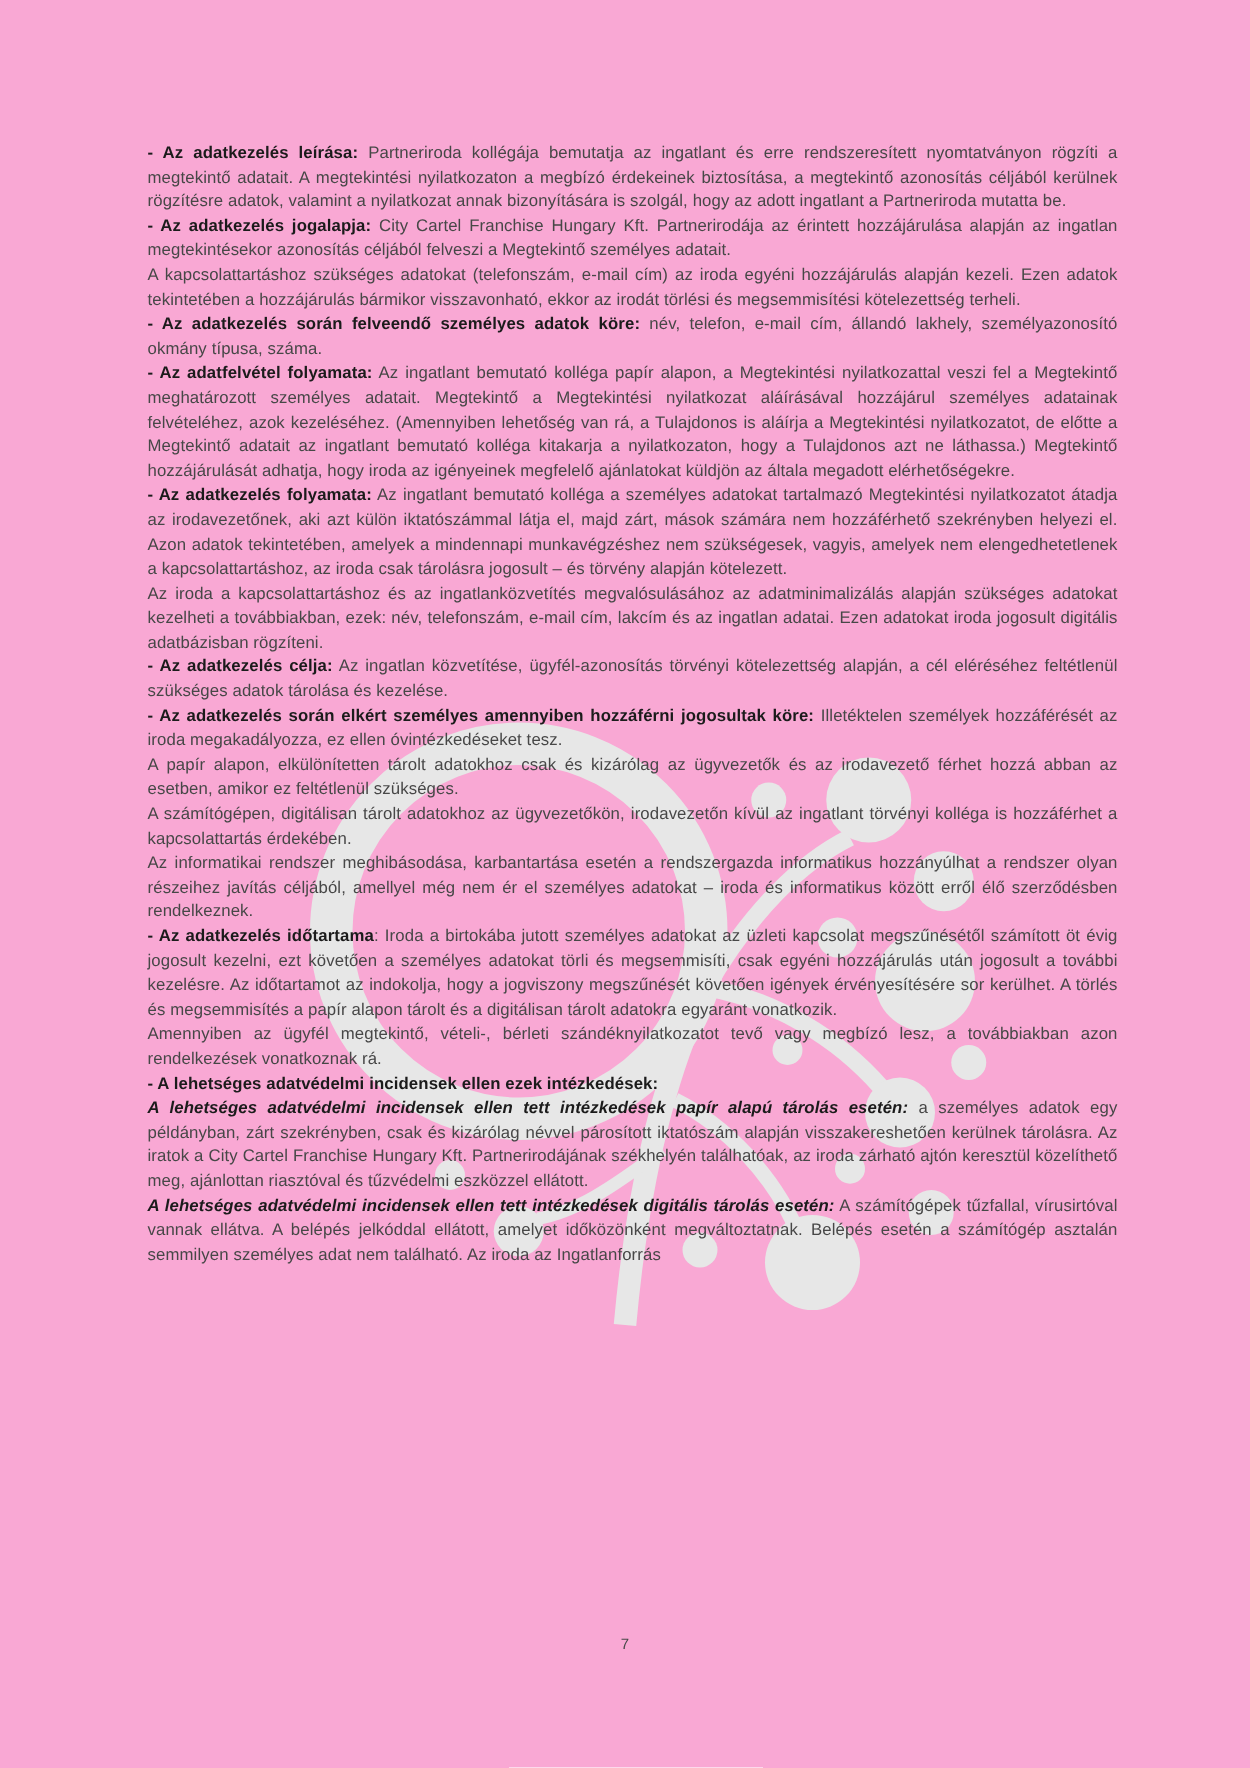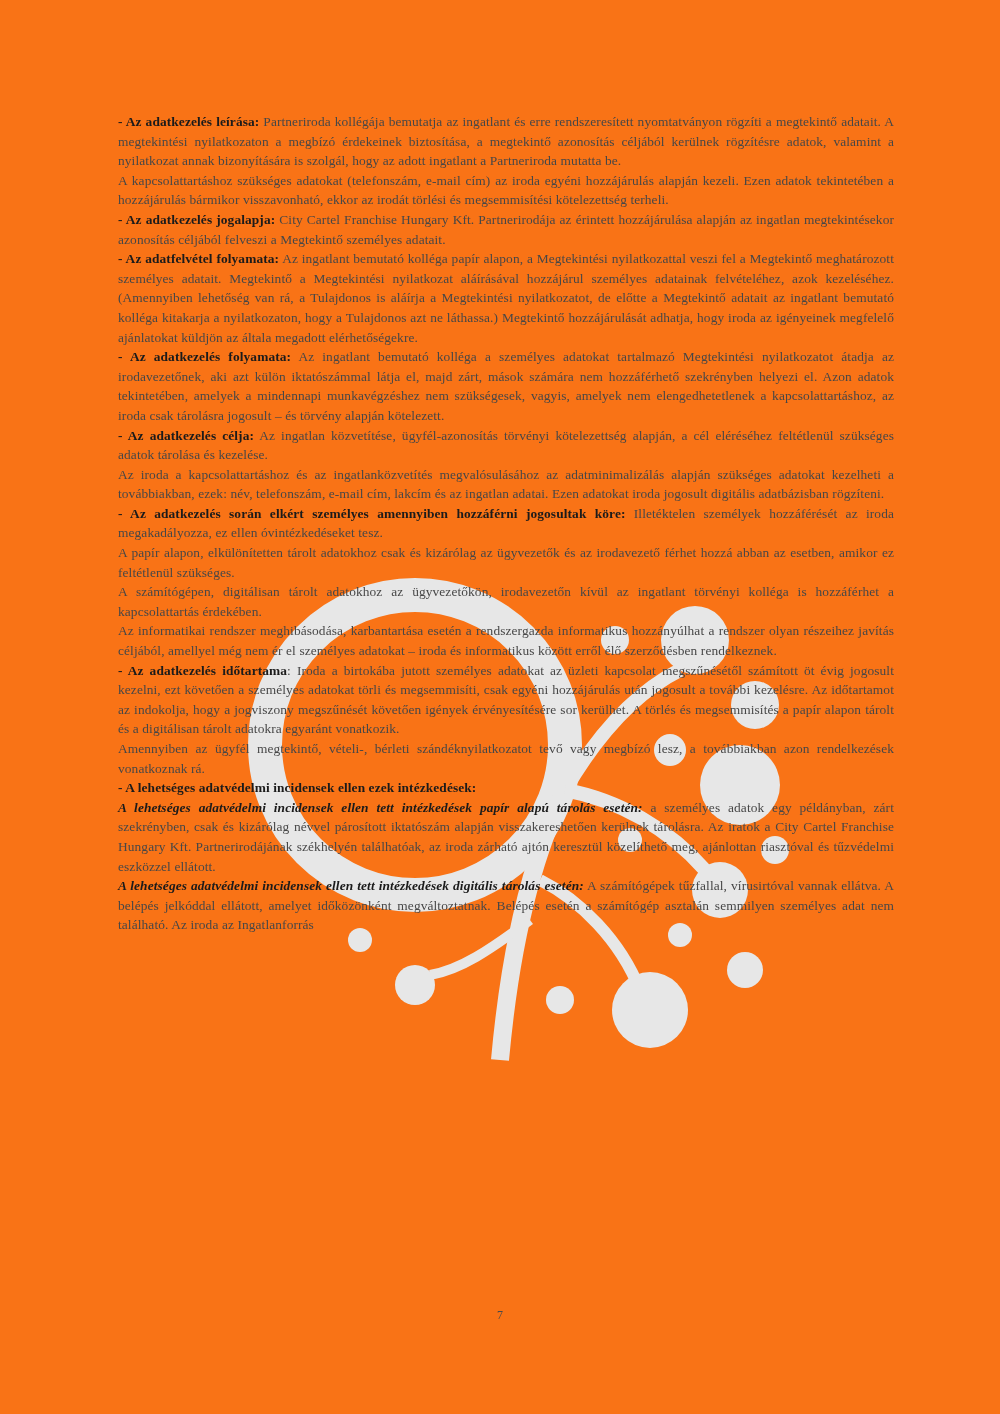--- a/index.html
+++ b/index.html
@@ -1,22 +1,22 @@
 <!DOCTYPE html>
 <html lang="hu"><head>
 <meta charset="utf-8">
 <style>
   html, body { margin: 0; padding: 0; background: #ffffff; }
   .page {
     position: relative;
     width: 1000px;
     height: 1414px;
-    background: #f97316;
+    background: #f9a8d4;
     overflow: hidden;
-    font-family: Liberation Serif, serif;
+    font-family: Liberation Sans, sans-serif;
   }
   .watermark {
     position: absolute;
     left: 200px;
     top: 520px;
     width: 620px;
     height: 560px;
     z-index: 0;
   }
   .content {
@@ -79,26 +79,27 @@
       <circle cx="215" cy="465" r="20"></circle>
       <circle cx="160" cy="420" r="12"></circle>
       <circle cx="415" cy="120" r="14"></circle>
       <circle cx="430" cy="320" r="12"></circle>
       <circle cx="480" cy="415" r="12"></circle>
     </g>
   </svg>
 
   <div class="content" id="content">
       <p><span class="lead-bold">- Az adatkezelés leírása:</span><span> Partneriroda kollégája bemutatja az ingatlant és erre rendszeresített nyomtatványon rögzíti a megtekintő adatait. A megtekintési nyilatkozaton a megbízó érdekeinek biztosítása, a megtekintő azonosítás céljából kerülnek rögzítésre adatok, valamint a nyilatkozat annak bizonyítására is szolgál, hogy az adott ingatlant a Partneriroda mutatta be.</span></p>
+      <p><span class="lead-bold">- Az adatkezelés jogalapja:</span><span> City Cartel Franchise Hungary Kft. Partnerirodája az érintett hozzájárulása alapján az ingatlan megtekintésekor azonosítás céljából felveszi a Megtekintő személyes adatait.</span></p>
       <p><span>A kapcsolattartáshoz szükséges adatokat (telefonszám, e-mail cím) az iroda egyéni hozzájárulás alapján kezeli. Ezen adatok tekintetében a hozzájárulás bármikor visszavonható, ekkor az irodát törlési és megsemmisítési kötelezettség terheli.</span></p>
-      <p><span class="lead-bold">- Az adatkezelés jogalapja:</span><span> City Cartel Franchise Hungary Kft. Partnerirodája az érintett hozzájárulása alapján az ingatlan megtekintésekor azonosítás céljából felveszi a Megtekintő személyes adatait.</span></p>
+      <p><span class="lead-bold">- Az adatkezelés során felveendő személyes adatok köre:</span><span> név, telefon, e-mail cím, állandó lakhely, személyazonosító okmány típusa, száma.</span></p>
       <p><span class="lead-bold">- Az adatfelvétel folyamata:</span><span> Az ingatlant bemutató kolléga papír alapon, a Megtekintési nyilatkozattal veszi fel a Megtekintő meghatározott személyes adatait. Megtekintő a Megtekintési nyilatkozat aláírásával hozzájárul személyes adatainak felvételéhez, azok kezeléséhez. (Amennyiben lehetőség van rá, a Tulajdonos is aláírja a Megtekintési nyilatkozatot, de előtte a Megtekintő adatait az ingatlant bemutató kolléga kitakarja a nyilatkozaton, hogy a Tulajdonos azt ne láthassa.) Megtekintő hozzájárulását adhatja, hogy iroda az igényeinek megfelelő ajánlatokat küldjön az általa megadott elérhetőségekre.</span></p>
       <p><span class="lead-bold">- Az adatkezelés folyamata:</span><span> Az ingatlant bemutató kolléga a személyes adatokat tartalmazó Megtekintési nyilatkozatot átadja az irodavezetőnek, aki azt külön iktatószámmal látja el, majd zárt, mások számára nem hozzáférhető szekrényben helyezi el. Azon adatok tekintetében, amelyek a mindennapi munkavégzéshez nem szükségesek, vagyis, amelyek nem elengedhetetlenek a kapcsolattartáshoz, az iroda csak tárolásra jogosult – és törvény alapján kötelezett.</span></p>
+      <p><span>Az iroda a kapcsolattartáshoz és az ingatlanközvetítés megvalósulásához az adatminimalizálás alapján szükséges adatokat kezelheti a továbbiakban, ezek: név, telefonszám, e-mail cím, lakcím és az ingatlan adatai. Ezen adatokat iroda jogosult digitális adatbázisban rögzíteni.</span></p>
       <p><span class="lead-bold">- Az adatkezelés célja:</span><span> Az ingatlan közvetítése, ügyfél-azonosítás törvényi kötelezettség alapján, a cél eléréséhez feltétlenül szükséges adatok tárolása és kezelése.</span></p>
-      <p><span>Az iroda a kapcsolattartáshoz és az ingatlanközvetítés megvalósulásához az adatminimalizálás alapján szükséges adatokat kezelheti a továbbiakban, ezek: név, telefonszám, e-mail cím, lakcím és az ingatlan adatai. Ezen adatokat iroda jogosult digitális adatbázisban rögzíteni.</span></p>
       <p><span class="lead-bold">- Az adatkezelés során elkért személyes amennyiben hozzáférni jogosultak köre:</span><span> Illetéktelen személyek hozzáférését az iroda megakadályozza, ez ellen óvintézkedéseket tesz.</span></p>
       <p><span>A papír alapon, elkülönítetten tárolt adatokhoz csak és kizárólag az ügyvezetők és az irodavezető  férhet hozzá abban az esetben, amikor ez feltétlenül szükséges.</span></p>
       <p><span>A számítógépen, digitálisan tárolt adatokhoz az ügyvezetőkön, irodavezetőn kívül az ingatlant törvényi kolléga is hozzáférhet a kapcsolattartás érdekében.</span></p>
       <p><span>Az informatikai rendszer meghibásodása, karbantartása esetén a rendszergazda informatikus hozzányúlhat a rendszer olyan részeihez javítás céljából, amellyel még nem ér el személyes adatokat – iroda és informatikus között erről élő szerződésben rendelkeznek.</span></p>
       <p><span class="lead-bold">- Az adatkezelés időtartama</span><span>: Iroda a birtokába jutott személyes adatokat az üzleti kapcsolat megszűnésétől számított öt évig jogosult kezelni, ezt követően a személyes adatokat törli és megsemmisíti, csak egyéni hozzájárulás után jogosult a további kezelésre. Az időtartamot az indokolja, hogy a jogviszony megszűnését követően igények érvényesítésére sor kerülhet. A törlés és megsemmisítés a papír alapon tárolt és a digitálisan tárolt adatokra egyaránt vonatkozik.</span></p>
       <p><span>Amennyiben az ügyfél megtekintő, vételi-, bérleti szándéknyilatkozatot tevő vagy megbízó lesz, a továbbiakban azon rendelkezések vonatkoznak rá.</span></p>
       <p><span class="lead-bold">- A lehetséges adatvédelmi incidensek ellen ezek intézkedések:</span></p>
       <p><span class="lead-bi">A lehetséges adatvédelmi incidensek ellen tett intézkedések papír alapú tárolás esetén:</span><span> a személyes adatok egy példányban, zárt szekrényben, csak és kizárólag névvel párosított iktatószám alapján visszakereshetően kerülnek tárolásra. Az iratok a City Cartel Franchise Hungary Kft.  Partnerirodájának székhelyén találhatóak, az iroda zárható ajtón keresztül közelíthető meg, ajánlottan riasztóval és tűzvédelmi eszközzel ellátott.</span></p>
       <p><span class="lead-bi">A lehetséges adatvédelmi incidensek ellen tett intézkedések digitális tárolás esetén:</span><span> A számítógépek tűzfallal, vírusirtóval vannak ellátva. A belépés jelkóddal ellátott, amelyet időközönként megváltoztatnak. Belépés esetén a számítógép asztalán semmilyen személyes adat nem található. Az iroda az Ingatlanforrás</span></p>
     </div>

